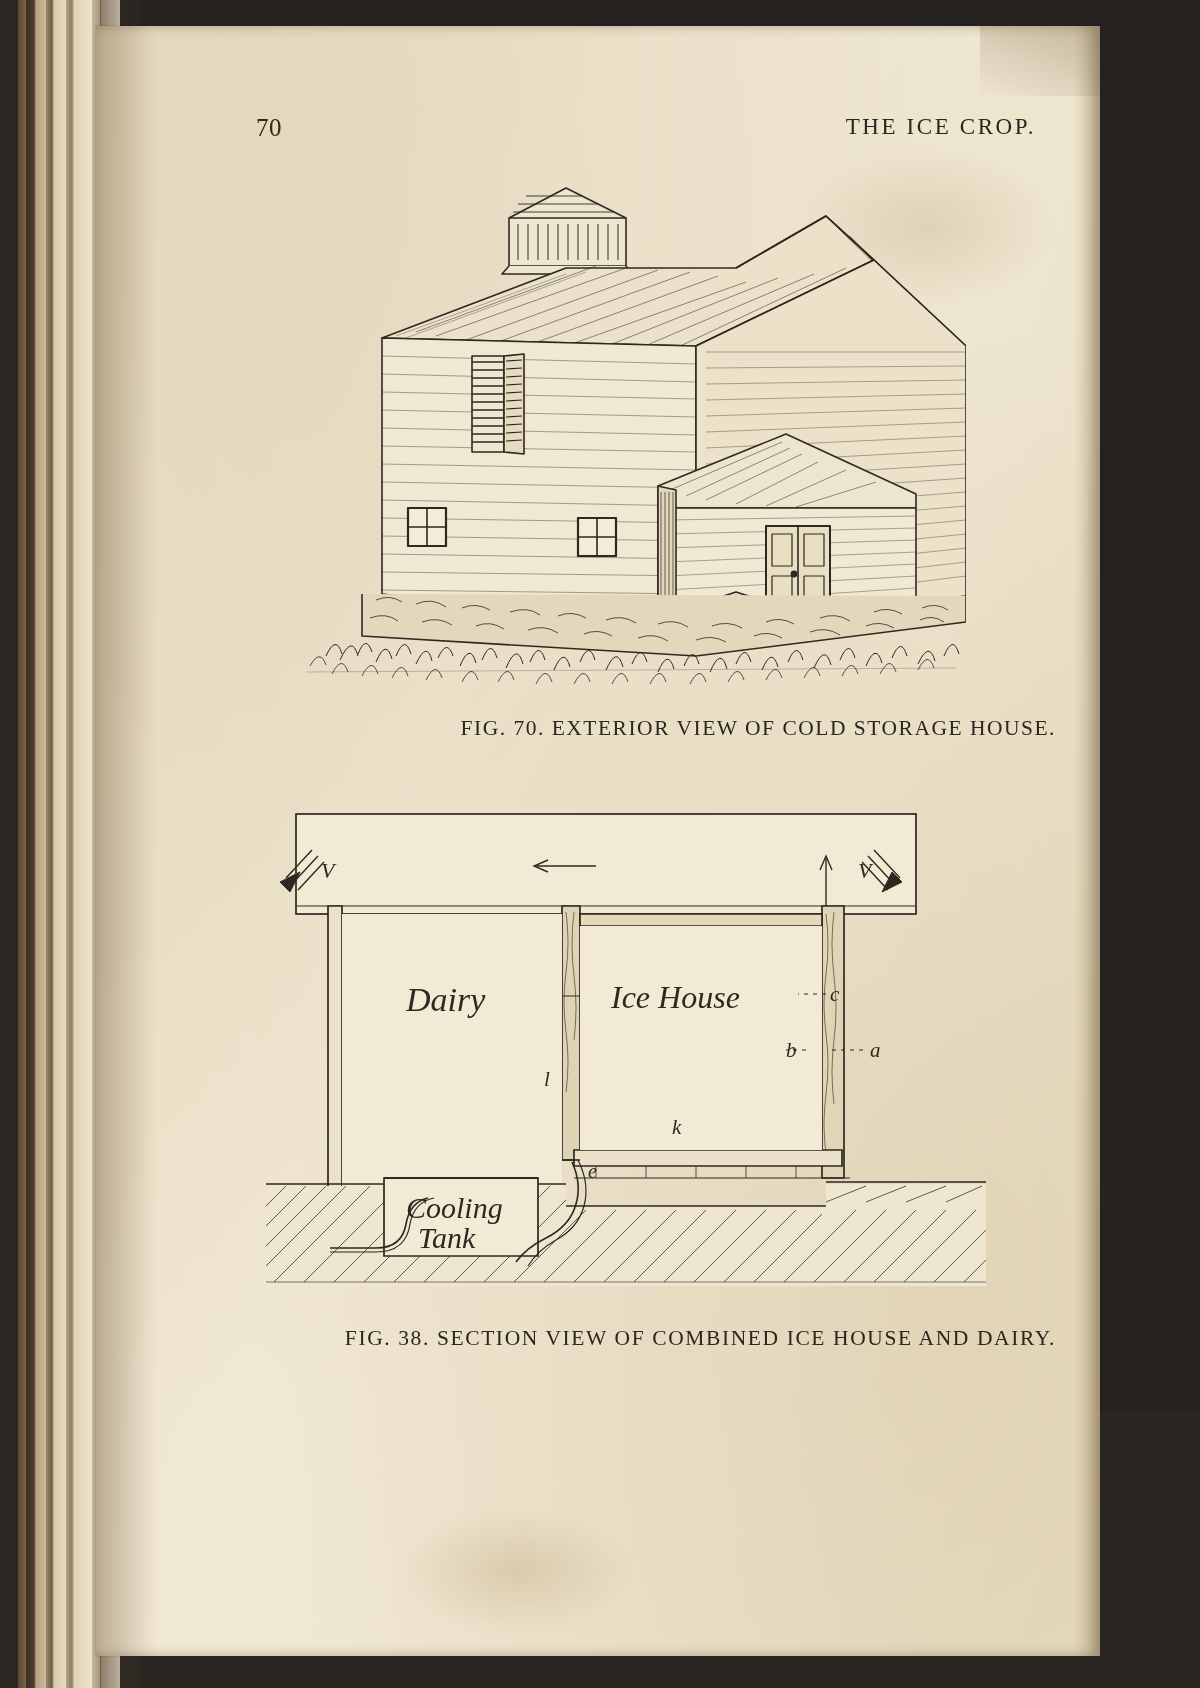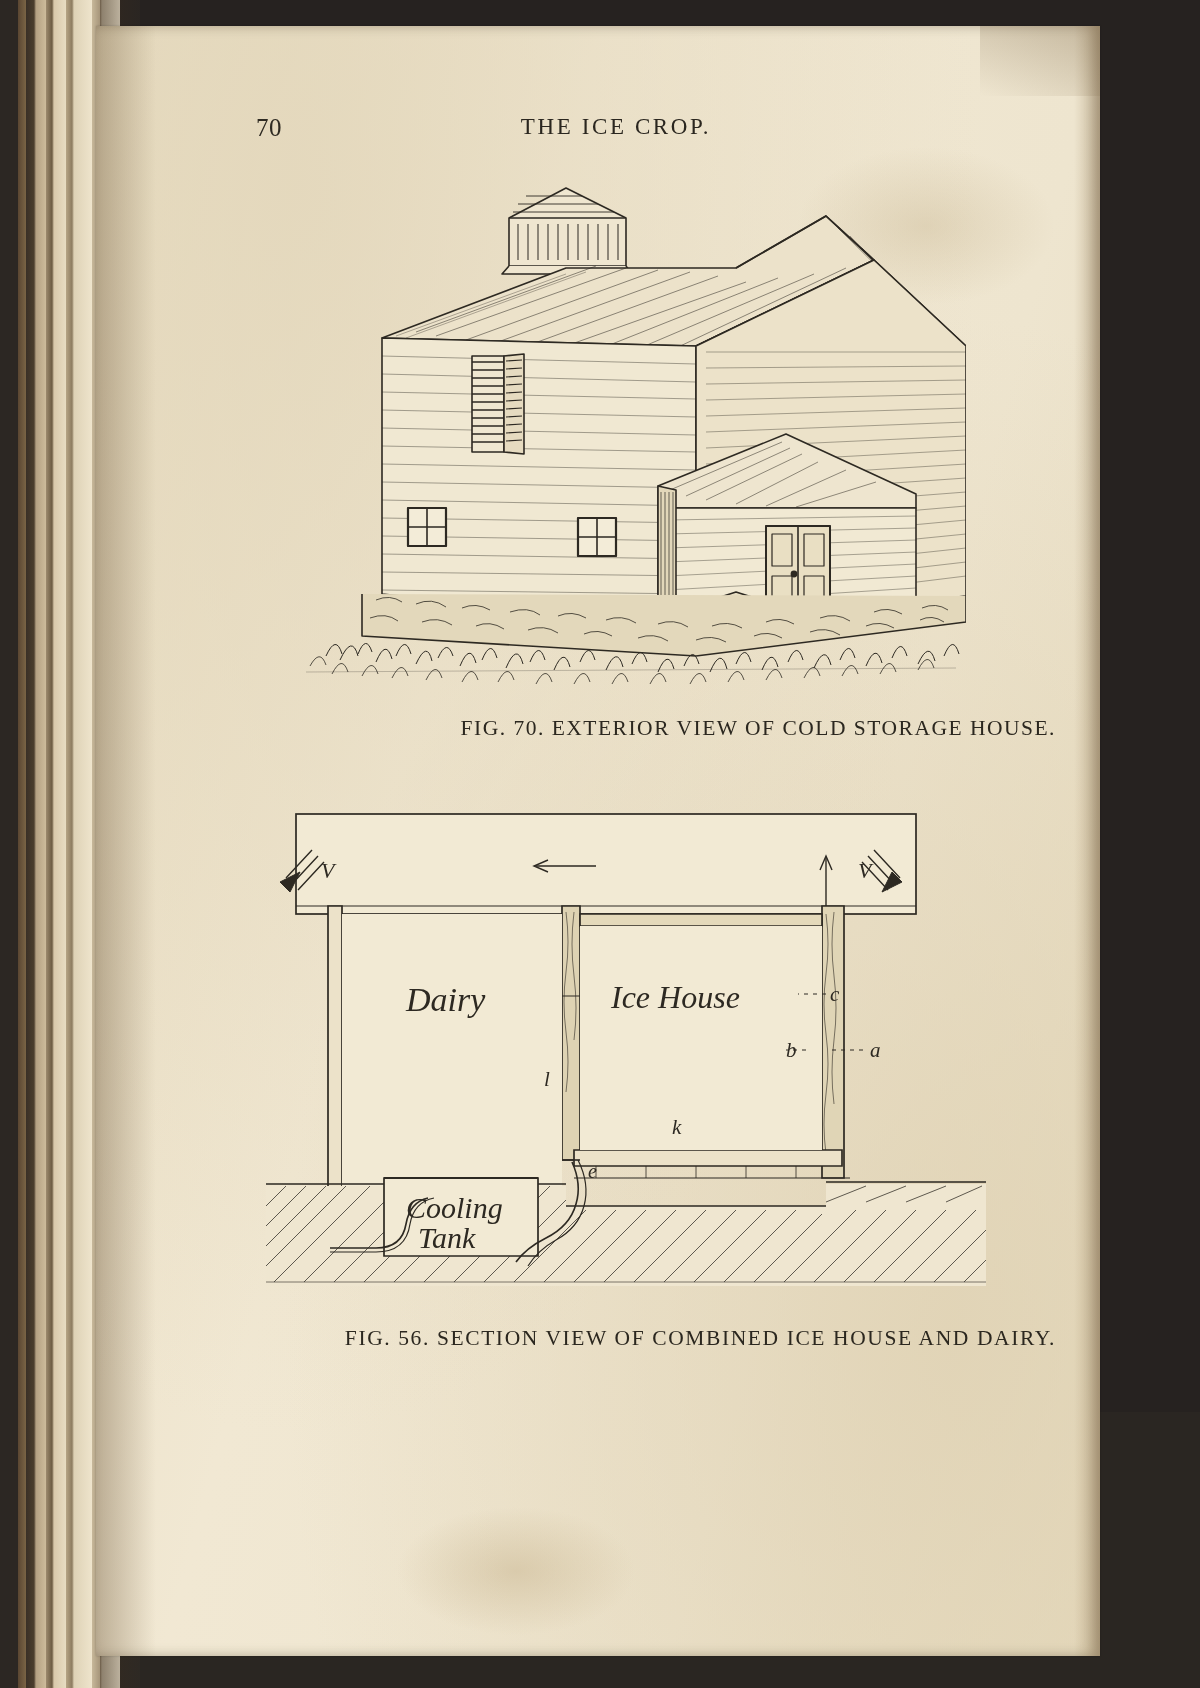--- a/index.html
+++ b/index.html
@@ -113,21 +113,21 @@
     font-size: 25px;
     letter-spacing: 0.5px;
     color: #2e2a22;
     font-family: "Liberation Serif", serif;
   }
   .head-title {
     position: absolute;
     left: 0;
     top: 0;
     width: 840px;
-    text-align: center;
+    text-align: right;
     font-size: 23px;
     letter-spacing: 2.6px;
     color: #2a261f;
     font-family: "Liberation Serif", serif;
   }
 
   
   .caption {
     position: absolute;
     width: 900px;
@@ -420,16 +420,16 @@
           <text x="604" y="271" font-size="21" font-style="italic">a</text>
           <text x="278" y="300" font-size="21" font-style="italic">l</text>
           <text x="406" y="348" font-size="21" font-style="italic">k</text>
           <text x="322" y="392" font-size="20" font-style="italic">e</text>
           <text x="140" y="432" font-size="30" font-style="italic">Cooling</text>
           <text x="152" y="462" font-size="30" font-style="italic">Tank</text>
         </g>
       </svg>
     </div>
 
-    <div class="caption" id="caption71">FIG. 56.   SECTION VIEW OF COMBINED ICE HOUSE AND DAIRY.</div>
+    <div class="caption" id="caption71">FIG. 38.   SECTION VIEW OF COMBINED ICE HOUSE AND DAIRY.</div>
 
   </div>
 </div>
 
 </body></html>

